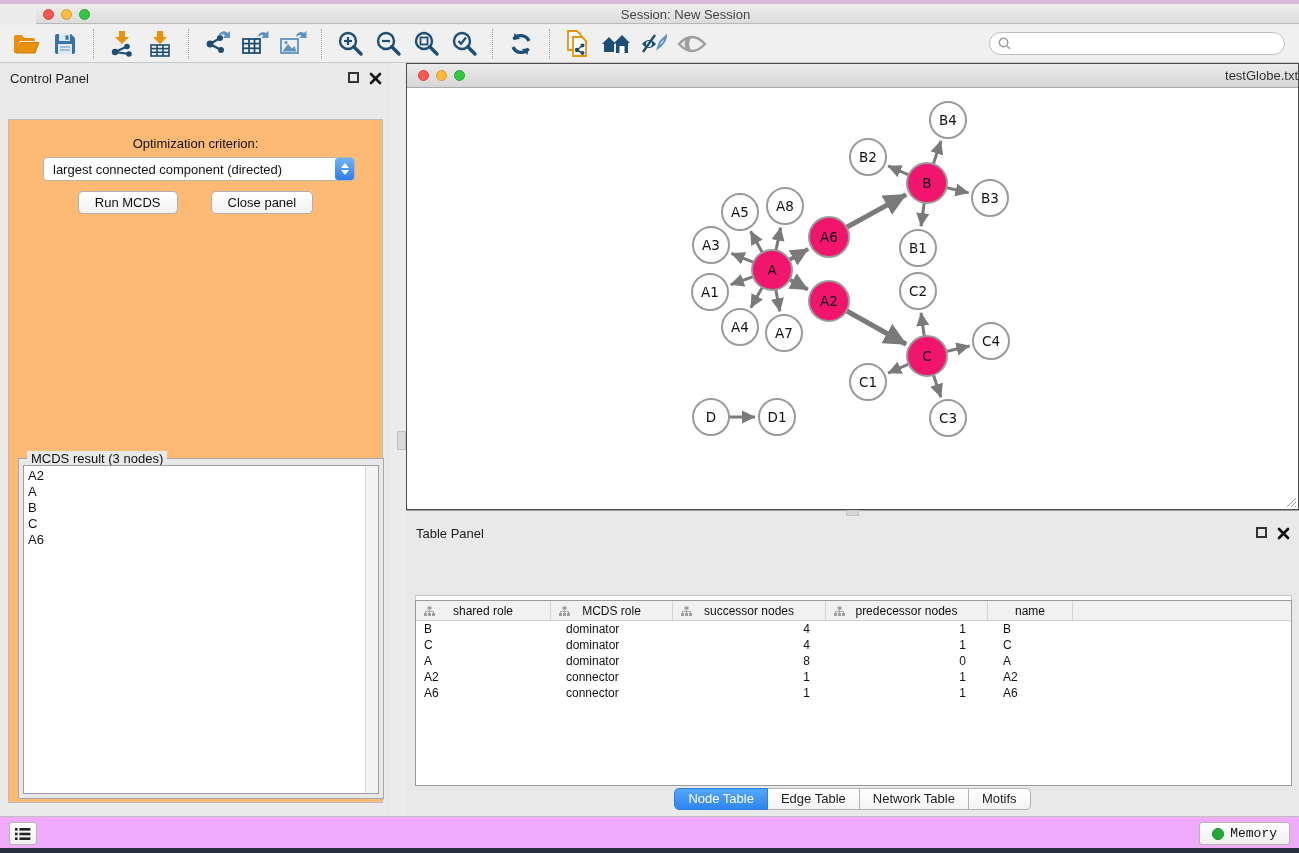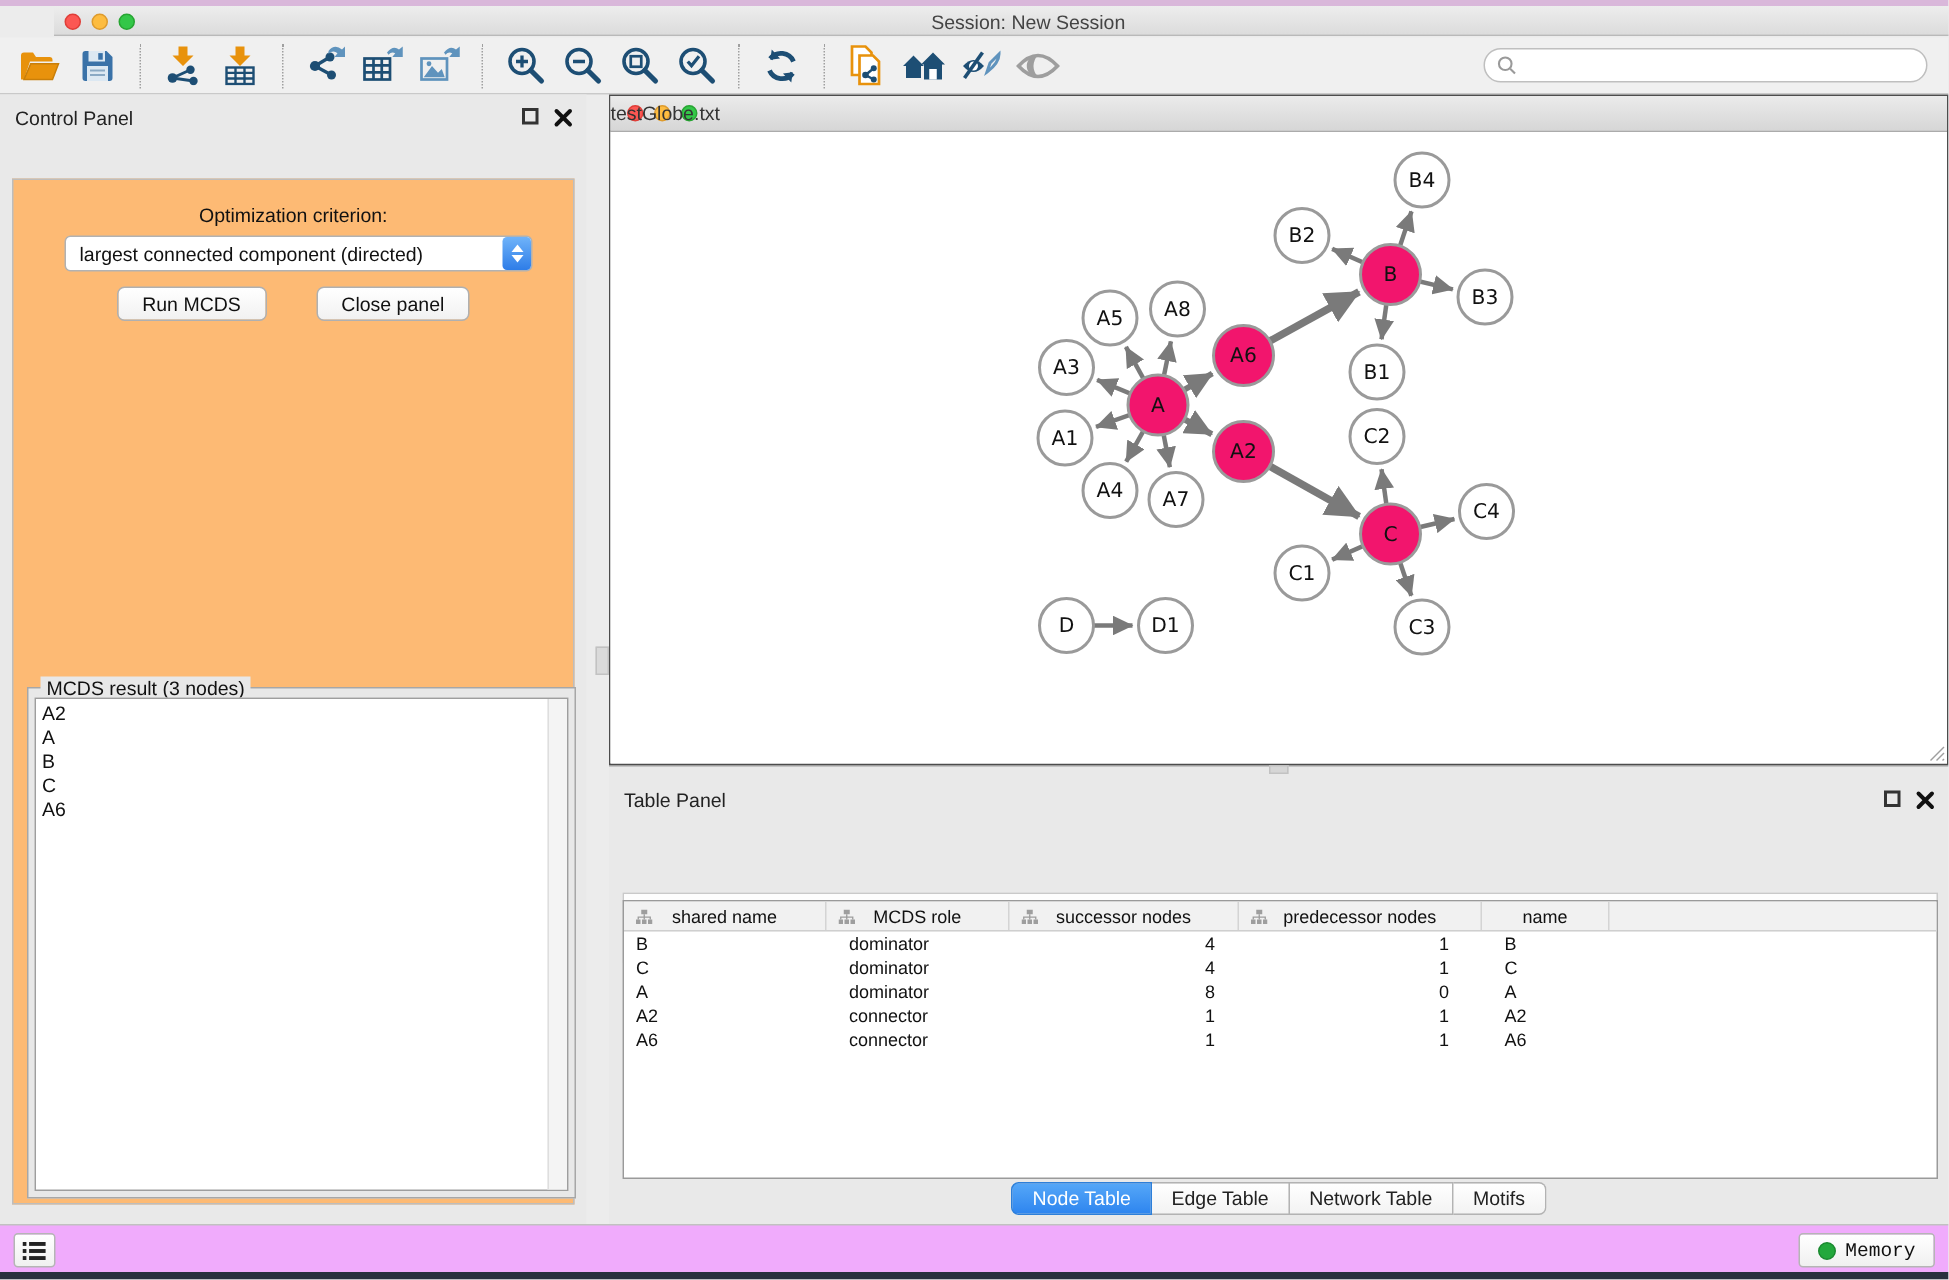--- a/index.html
+++ b/index.html
@@ -74,21 +74,21 @@
   .v-handle { position:absolute; left:397px; top:431px; width:9px; height:19px; background:#dadada; border:1px solid #c2c2c2; }
   .h-divider { position:absolute; left:406px; top:510px; width:893px; height:6px; background:#e9e9e9; border-top:1px solid #9f9f9f; }
   .h-handle { position:absolute; left:440px; top:-1px; width:13px; height:6px; background:#d6d6d6; border:1px solid #c2c2c2; }
 
   
   .net-window { position:absolute; left:406px; top:63px; width:893px; height:447px;
     border:1px solid #4c4c4c; background:#fff; }
   .net-titlebar { position:absolute; left:0; top:0; width:100%; height:24px;
     background:linear-gradient(#ebebeb,#d6d6d6); border-bottom:1px solid #ababab; }
   .net-titlebar .lights { left:11px; top:6px; }
-  .net-titlebar .title { position:absolute; left:0; right:0; top:4px; text-align:left; font-size:13px; color:#333; }
+  .net-titlebar .title { position:absolute; left:0; right:0; top:4px; text-align:right; font-size:13px; color:#333; }
   .net-canvas { position:absolute; left:0; top:24px; width:891px; height:421px; background:#fff; }
   .resize-grip { position:absolute; right:1px; bottom:1px; width:14px; height:14px; }
 
   
   .table-panel { position:absolute; left:406px; top:516px; width:893px; height:300px; background:#e9e9e9; }
   .tp-header { position:absolute; left:0; top:8px; width:100%; height:20px; }
   .tp-toolbar { position:absolute; left:9px; top:33px; width:877px; height:47px; background:#fdfdfd;
     border:1px solid #c9c9c9; display:flex; align-items:center; padding-left:10px;margin-top:46px; }
   .tp-icon { width:34px; height:30px; display:flex; align-items:center; justify-content:center; margin:0 3px; }
   .fx-label { font-family:"DejaVu Serif", serif; font-style:italic; font-size:20px; color:#a9a9a9; }
@@ -554,21 +554,21 @@
     <div class="data-table">
       <div class="dt-header" id="dt-header">
           <div class="dt-hcell" style="width:135px">
             <svg class="tree-ico" width="11" height="11" viewBox="0 0 11 11">
               <rect x="3.5" y="0.5" width="4" height="3" fill="#9e9e9e"></rect>
               <rect x="0" y="7" width="3" height="3" fill="#9e9e9e"></rect>
               <rect x="4" y="7" width="3" height="3" fill="#9e9e9e"></rect>
               <rect x="8" y="7" width="3" height="3" fill="#9e9e9e"></rect>
               <path d="M5.5,3.5 L5.5,5.4 M1.5,7 L1.5,5.4 L9.5,5.4 L9.5,7 M5.5,5.4 L5.5,7" stroke="#9e9e9e" stroke-width="0.9" fill="none"></path>
             </svg>
-            <span>shared name</span>
+            <span>shared role</span>
           </div>
           <div class="dt-hcell" style="width:122px">
             <svg class="tree-ico" width="11" height="11" viewBox="0 0 11 11">
               <rect x="3.5" y="0.5" width="4" height="3" fill="#9e9e9e"></rect>
               <rect x="0" y="7" width="3" height="3" fill="#9e9e9e"></rect>
               <rect x="4" y="7" width="3" height="3" fill="#9e9e9e"></rect>
               <rect x="8" y="7" width="3" height="3" fill="#9e9e9e"></rect>
               <path d="M5.5,3.5 L5.5,5.4 M1.5,7 L1.5,5.4 L9.5,5.4 L9.5,7 M5.5,5.4 L5.5,7" stroke="#9e9e9e" stroke-width="0.9" fill="none"></path>
             </svg>
             <span>MCDS role</span>

